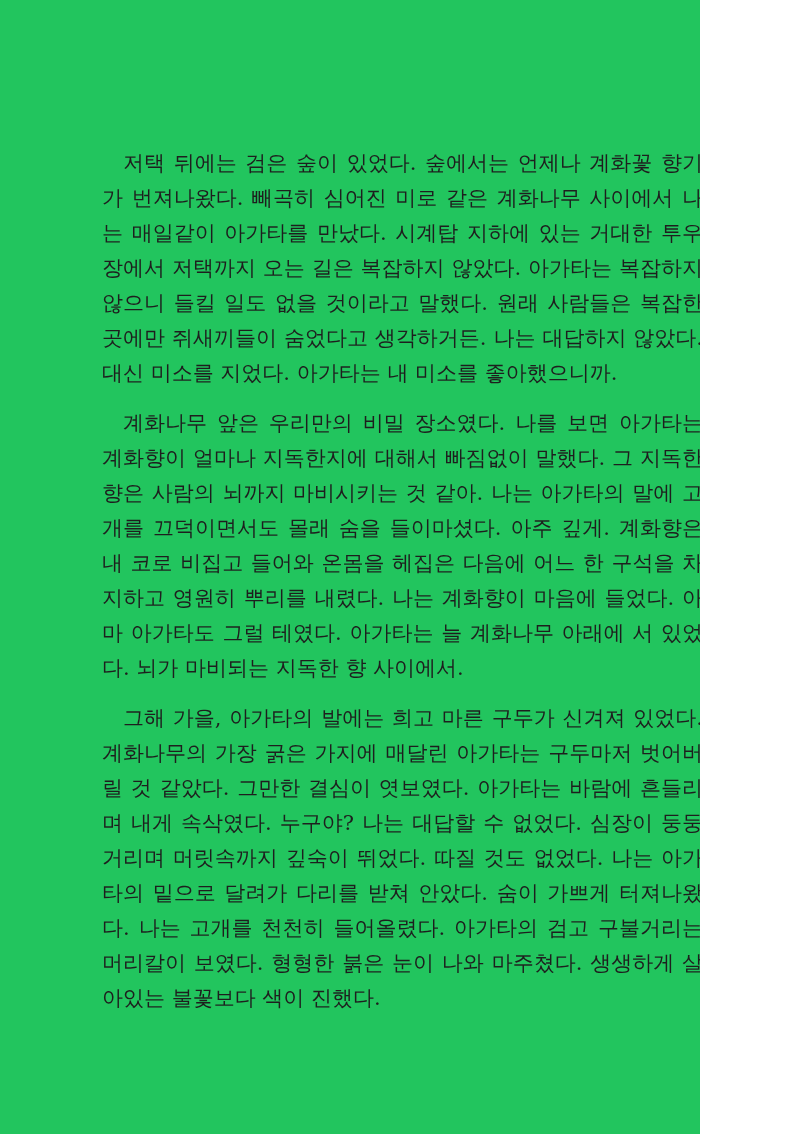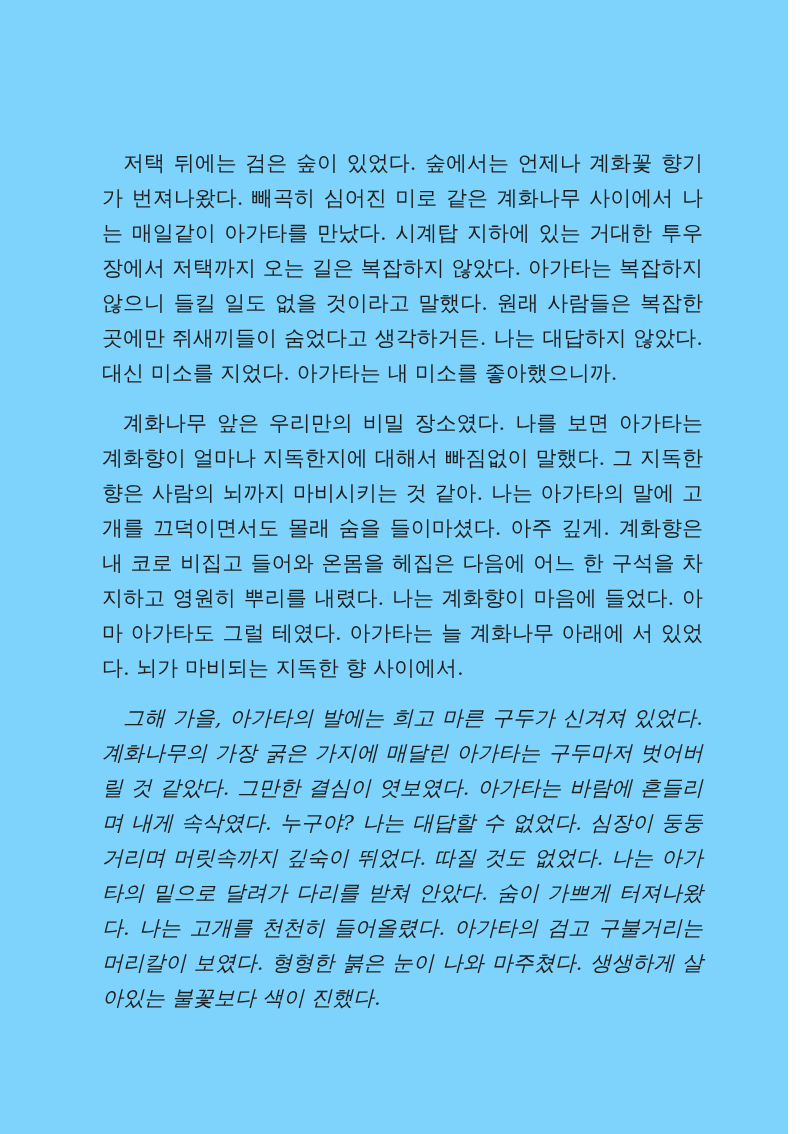--- a/index.html
+++ b/index.html
@@ -2,23 +2,23 @@
 <html><head>
 <meta charset="utf-8">
 <style>
   html, body {
     margin: 0;
     padding: 0;
     background: #ffffff;
   }
   .page {
     position: relative;
-    width: 788px;
+    width: 700px;
     height: 1134px;
-    background: #7dd3fc;
+    background: #22c55e;
     overflow: hidden;
   }
   .text-block {
     position: absolute;
     left: 102px;
     top: 146px;
     width: 601px;
   }
   .para {
     margin: 0 0 15px 0;
@@ -27,21 +27,20 @@
     font-size: 21px;
     line-height: 35px;
     color: #1e1e1e;
     text-align: justify;
     text-justify: inter-word;
     word-break: break-all;
     text-indent: 21px;
   }
   .para:last-child {
     margin-bottom: 0;
-    font-style: italic;
   }
 </style>
 </head>
 <body>
 
 <div class="page">
   <div class="text-block">
     <p class="para">저택 뒤에는 검은 숲이 있었다. 숲에서는 언제나 계화꽃 향기가 번져나왔다. 빼곡히 심어진 미로 같은 계화나무 사이에서 나는 매일같이 아가타를 만났다. 시계탑 지하에 있는 거대한 투우장에서 저택까지 오는 길은 복잡하지 않았다. 아가타는 복잡하지 않으니 들킬 일도 없을 것이라고 말했다. 원래 사람들은 복잡한 곳에만 쥐새끼들이 숨었다고 생각하거든. 나는 대답하지 않았다. 대신 미소를 지었다. 아가타는 내 미소를 좋아했으니까.</p>
     <p class="para">계화나무 앞은 우리만의 비밀 장소였다. 나를 보면 아가타는 계화향이 얼마나 지독한지에 대해서 빠짐없이 말했다. 그 지독한 향은 사람의 뇌까지 마비시키는 것 같아. 나는 아가타의 말에 고개를 끄덕이면서도 몰래 숨을 들이마셨다. 아주 깊게. 계화향은 내 코로 비집고 들어와 온몸을 헤집은 다음에 어느 한 구석을 차지하고 영원히 뿌리를 내렸다. 나는 계화향이 마음에 들었다. 아마 아가타도 그럴 테였다. 아가타는 늘 계화나무 아래에 서 있었다. 뇌가 마비되는 지독한 향 사이에서.</p>
     <p class="para">그해 가을, 아가타의 발에는 희고 마른 구두가 신겨져 있었다. 계화나무의 가장 굵은 가지에 매달린 아가타는 구두마저 벗어버릴 것 같았다. 그만한 결심이 엿보였다. 아가타는 바람에 흔들리며 내게 속삭였다. 누구야? 나는 대답할 수 없었다. 심장이 둥둥거리며 머릿속까지 깊숙이 뛰었다. 따질 것도 없었다. 나는 아가타의 밑으로 달려가 다리를 받쳐 안았다. 숨이 가쁘게 터져나왔다. 나는 고개를 천천히 들어올렸다. 아가타의 검고 구불거리는 머리칼이 보였다. 형형한 붉은 눈이 나와 마주쳤다. 생생하게 살아있는 불꽃보다 색이 진했다.</p>

